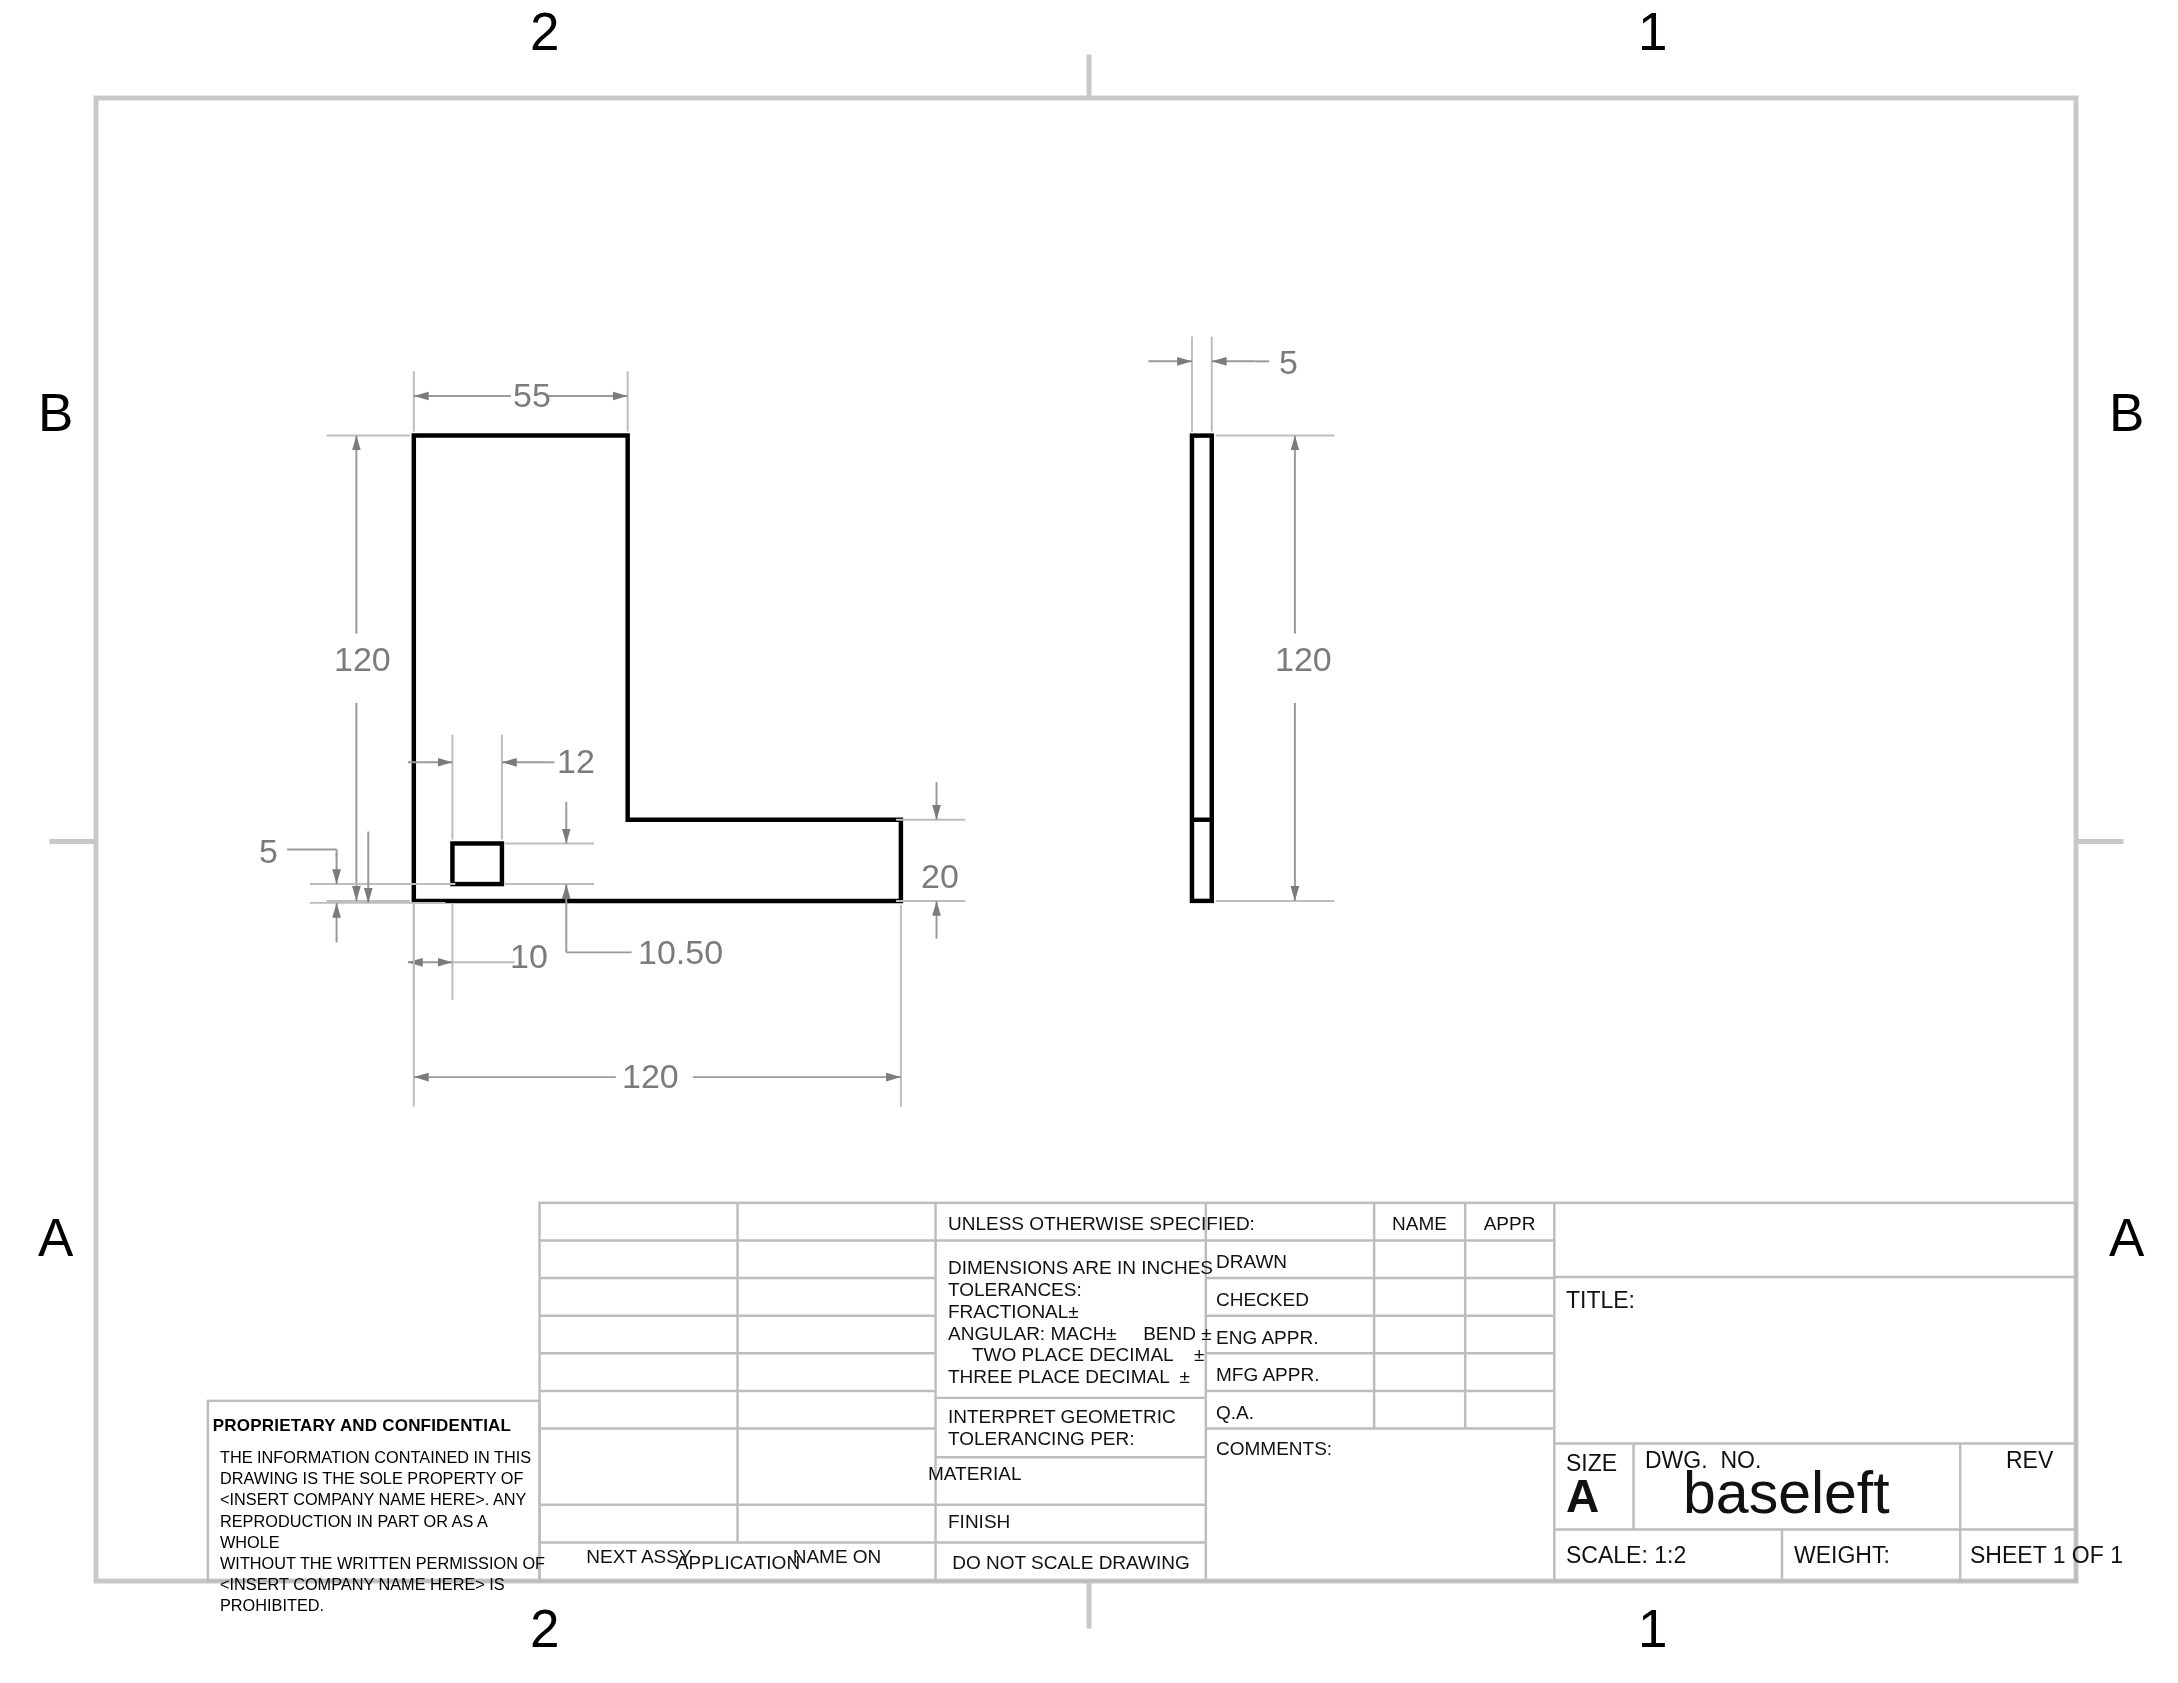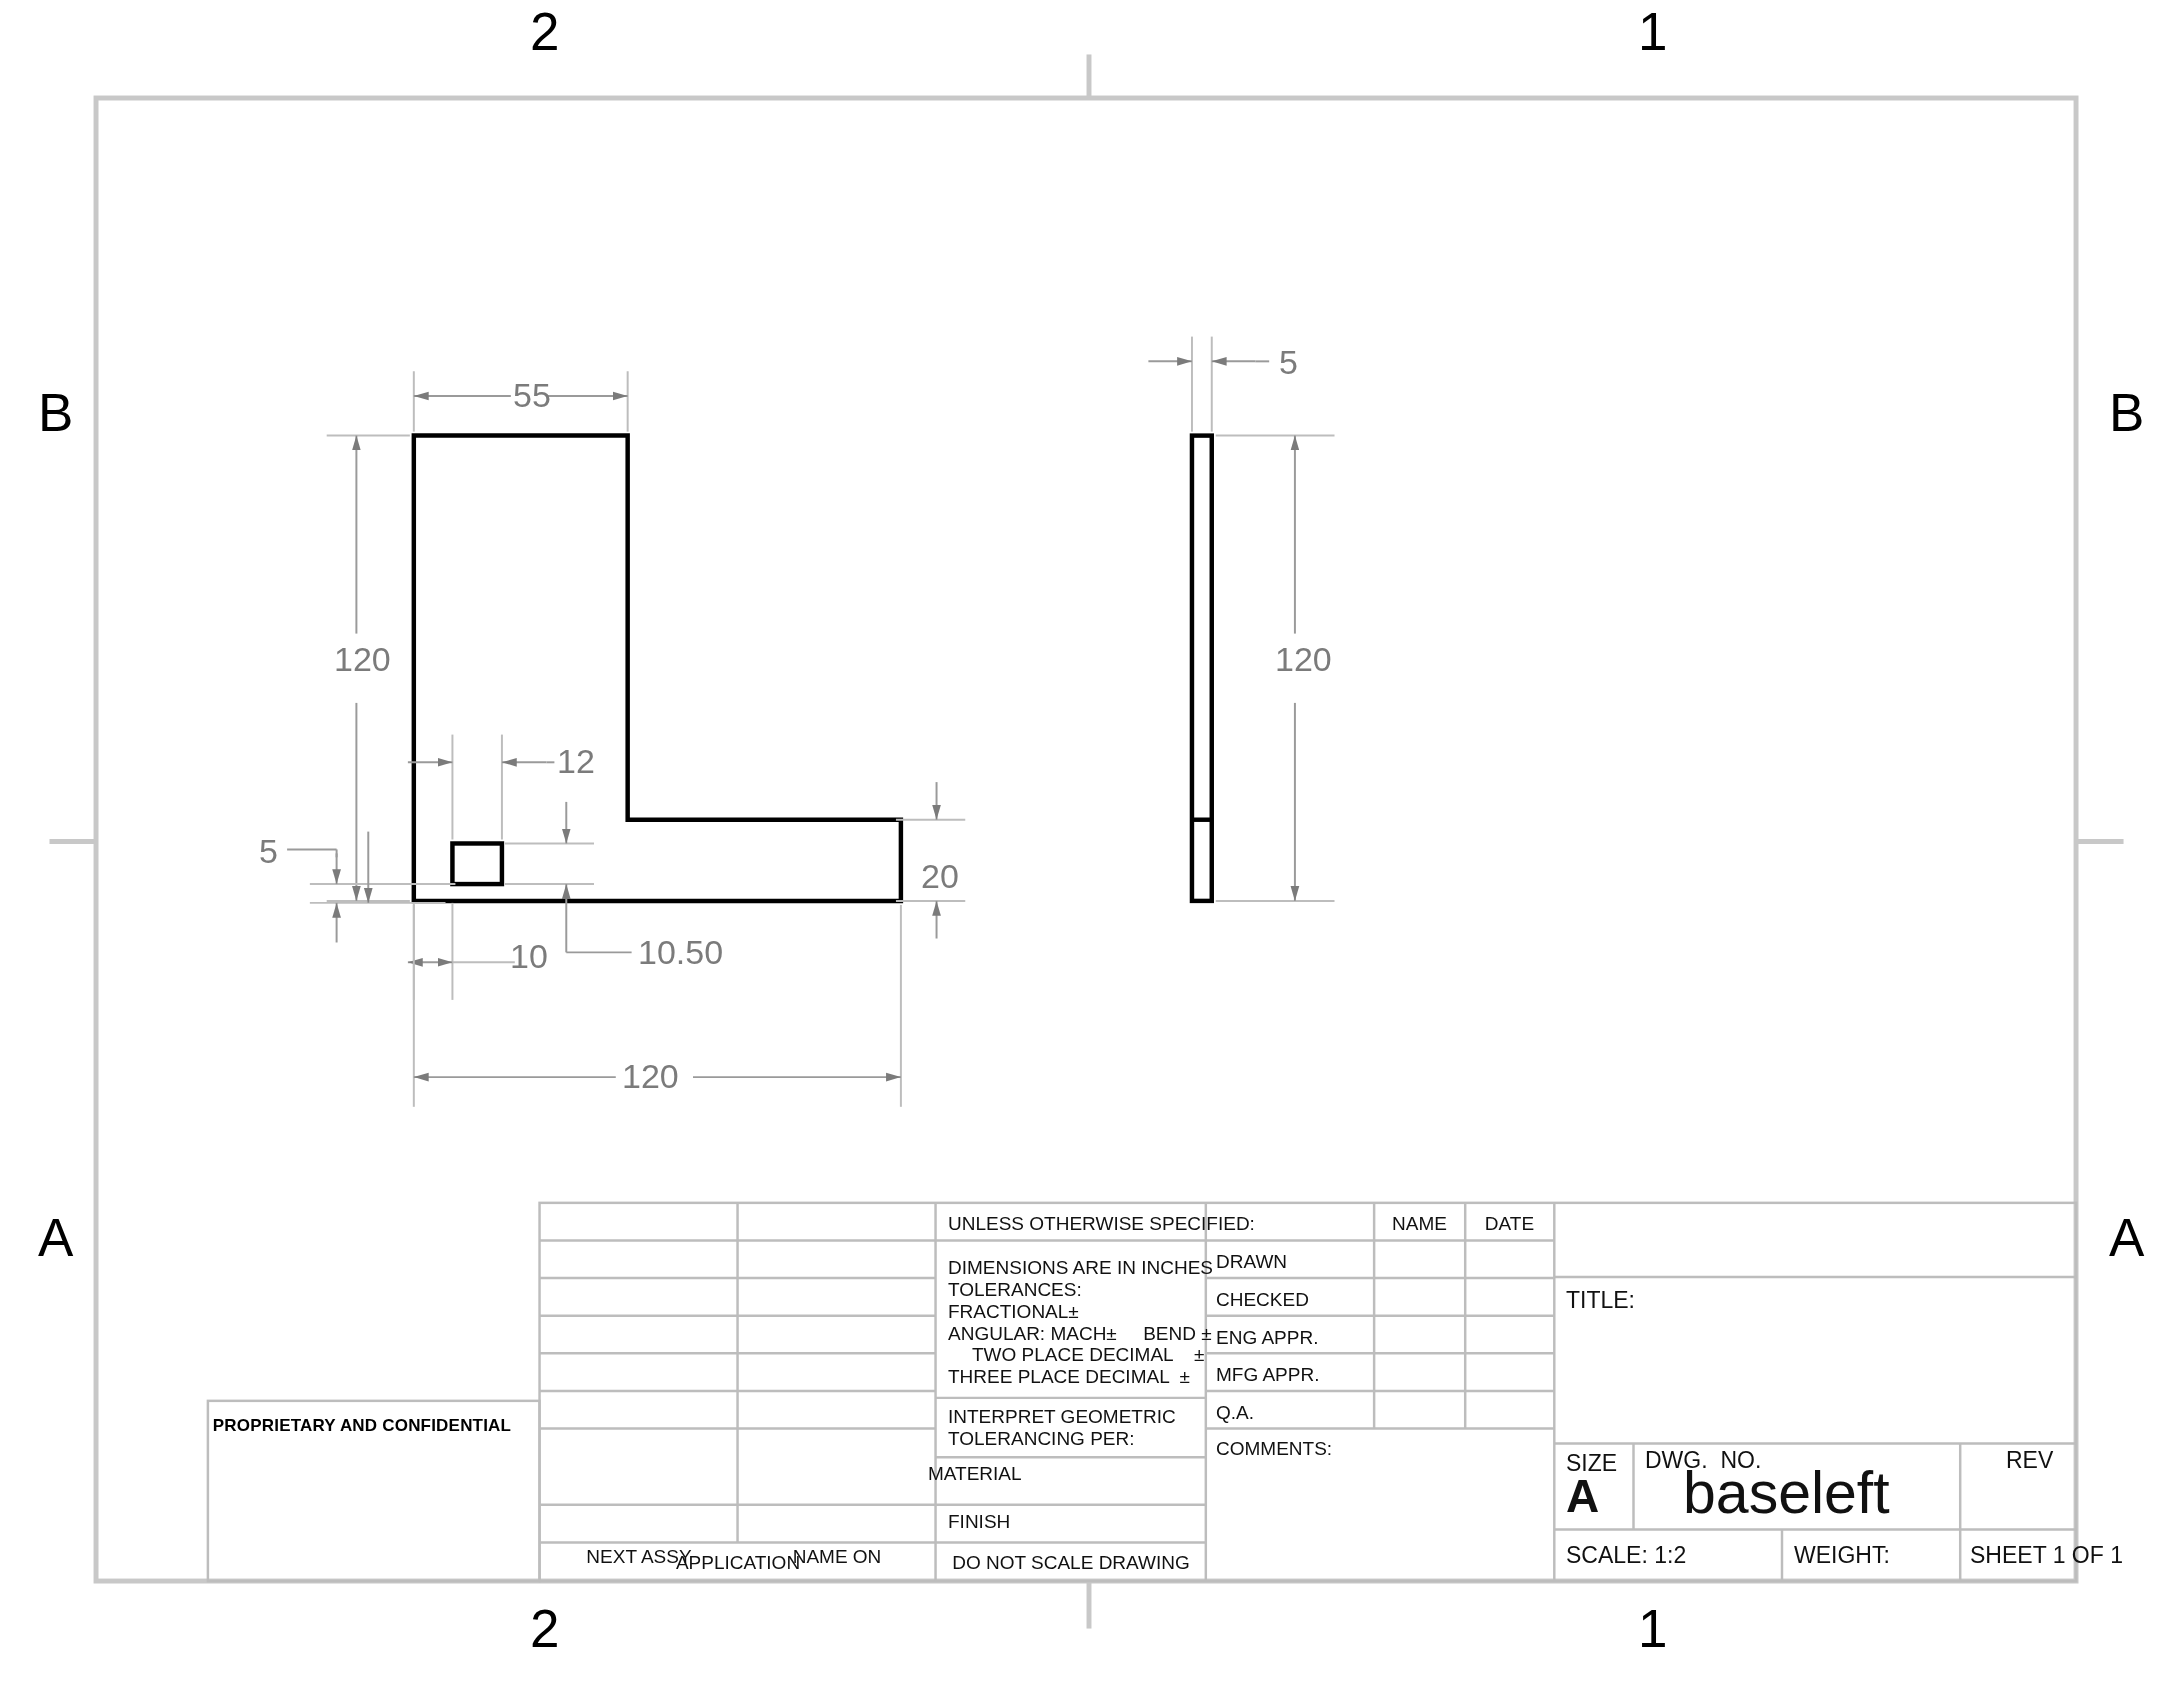--- a/index.html
+++ b/index.html
@@ -210,21 +210,21 @@
   <div class="tb" style="left:948px;top:1428px;">TOLERANCING PER:</div>
   <div class="tb" style="left:928px;top:1463px;">MATERIAL</div>
   <div class="tb" style="left:948px;top:1511px;">FINISH</div>
 
   <div class="tb c" style="left:540px;width:198px;top:1546px;">NEXT ASSY</div>
   <div class="tb c" style="left:738px;width:198px;top:1546px;">NAME ON</div>
   <div class="tb c" style="left:540px;width:396px;top:1552px;">APPLICATION</div>
   <div class="tb c" style="left:936px;width:270px;top:1552px;">DO NOT SCALE DRAWING</div>
 
   <div class="tb c" style="left:1374px;width:91px;top:1213px;">NAME</div>
-  <div class="tb c" style="left:1465px;width:89px;top:1213px;">DATE</div>
+  <div class="tb c" style="left:1465px;width:89px;top:1213px;">APPR</div>
 
   <div class="tb" style="left:1216px;top:1251px;">DRAWN</div>
   <div class="tb" style="left:1216px;top:1289px;">CHECKED</div>
   <div class="tb" style="left:1216px;top:1327px;">ENG APPR.</div>
   <div class="tb" style="left:1216px;top:1364px;">MFG APPR.</div>
   <div class="tb" style="left:1216px;top:1402px;">Q.A.</div>
   <div class="tb" style="left:1216px;top:1438px;">COMMENTS:</div>
 
   <div class="tb md" style="left:1566px;top:1287px;">TITLE:</div>
   <div class="tb md" style="left:1566px;top:1450px;">SIZE</div>
@@ -232,15 +232,22 @@
   <div class="tb md" style="left:1645px;top:1447px;">DWG.  NO.</div>
   <div class="tb dwg" style="left:1683px;top:1459px;">baseleft</div>
   <div class="tb md" style="left:2006px;top:1447px;">REV</div>
   <div class="tb md" style="left:2006px;top:1485px;"></div>
 
   <div class="tb md" style="left:1566px;top:1542px;">SCALE: 1:2</div>
   <div class="tb md" style="left:1794px;top:1542px;">WEIGHT:</div>
   <div class="tb md" style="left:1970px;top:1542px;">SHEET 1 OF 1</div>
 
   <div class="prop-head" style="left:208px;width:308px;top:1416px;">PROPRIETARY AND CONFIDENTIAL</div>
+  <div class="prop-body" style="left:220px;width:327px;top:1447px;">THE INFORMATION CONTAINED IN THIS
+DRAWING IS THE SOLE PROPERTY OF
+&lt;INSERT COMPANY NAME HERE&gt;.  ANY
+REPRODUCTION IN PART OR AS A WHOLE
+WITHOUT THE WRITTEN PERMISSION OF
+&lt;INSERT COMPANY NAME HERE&gt; IS
+PROHIBITED.</div>
 
 </div>
 
 
 </body></html>

